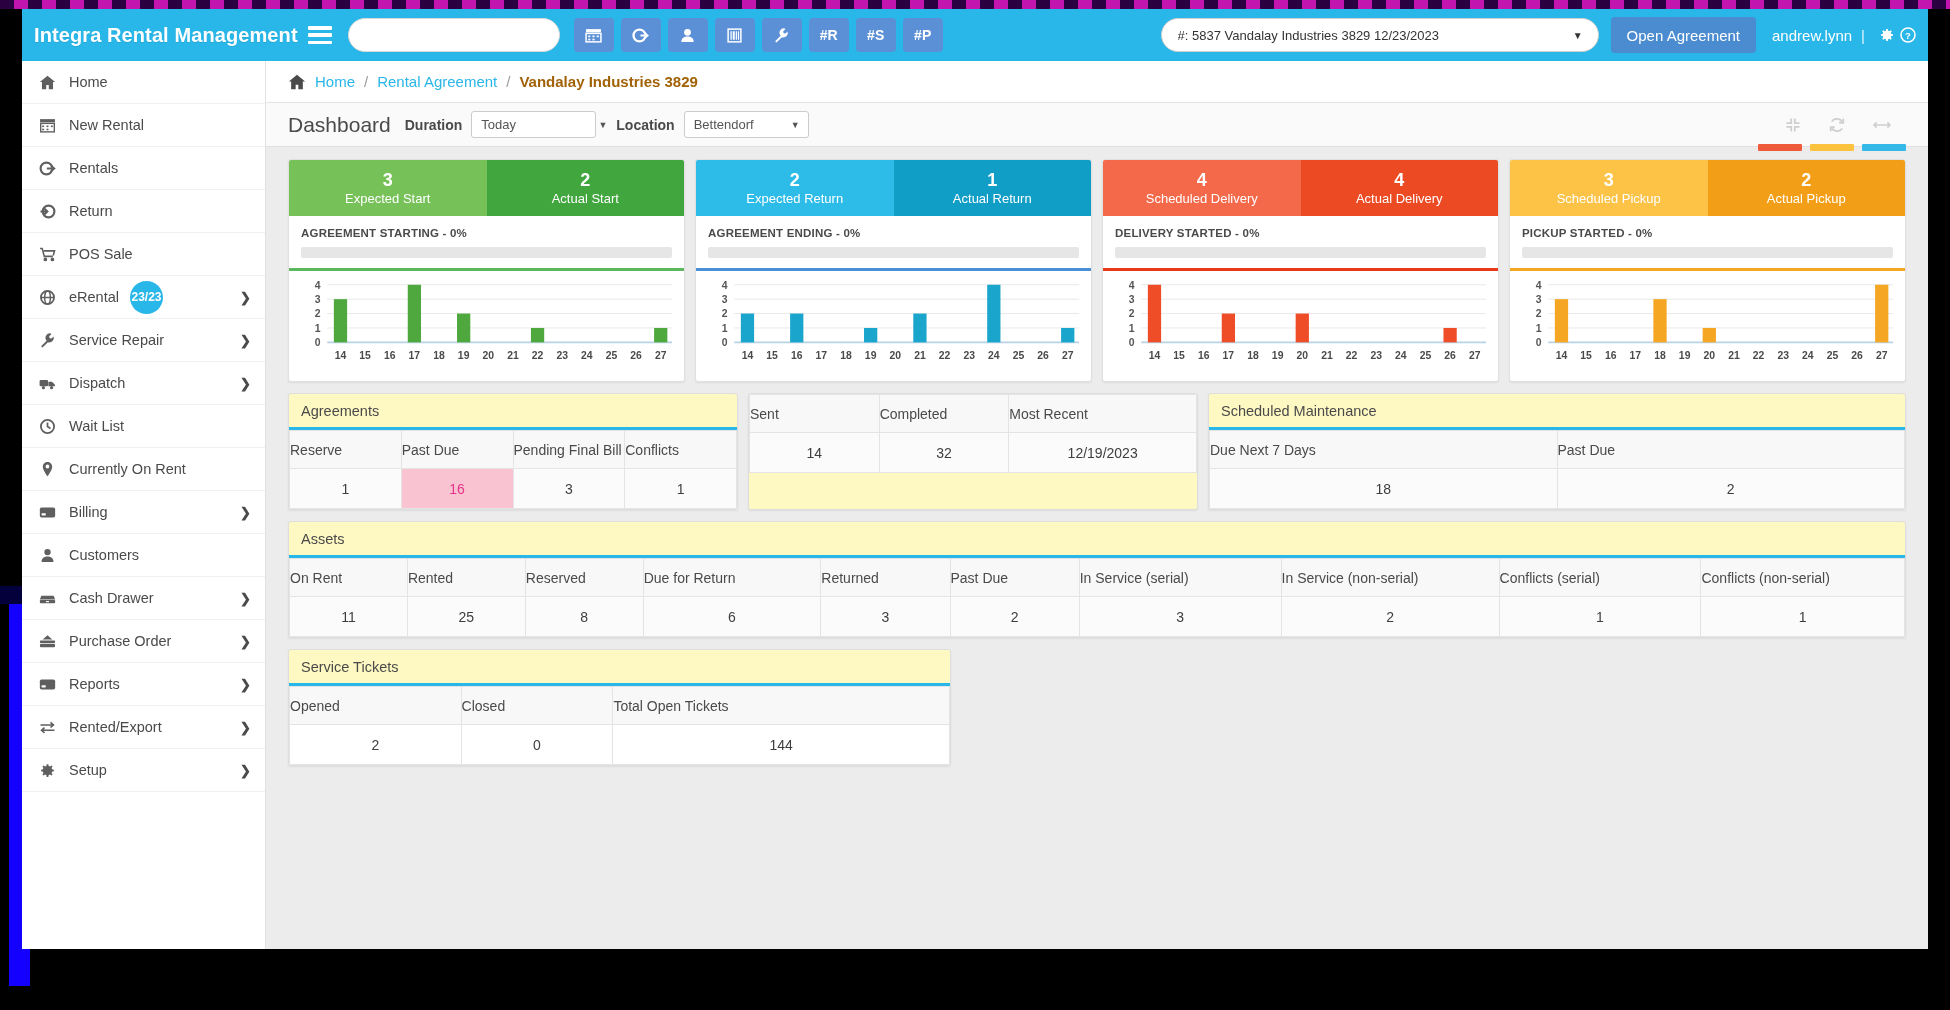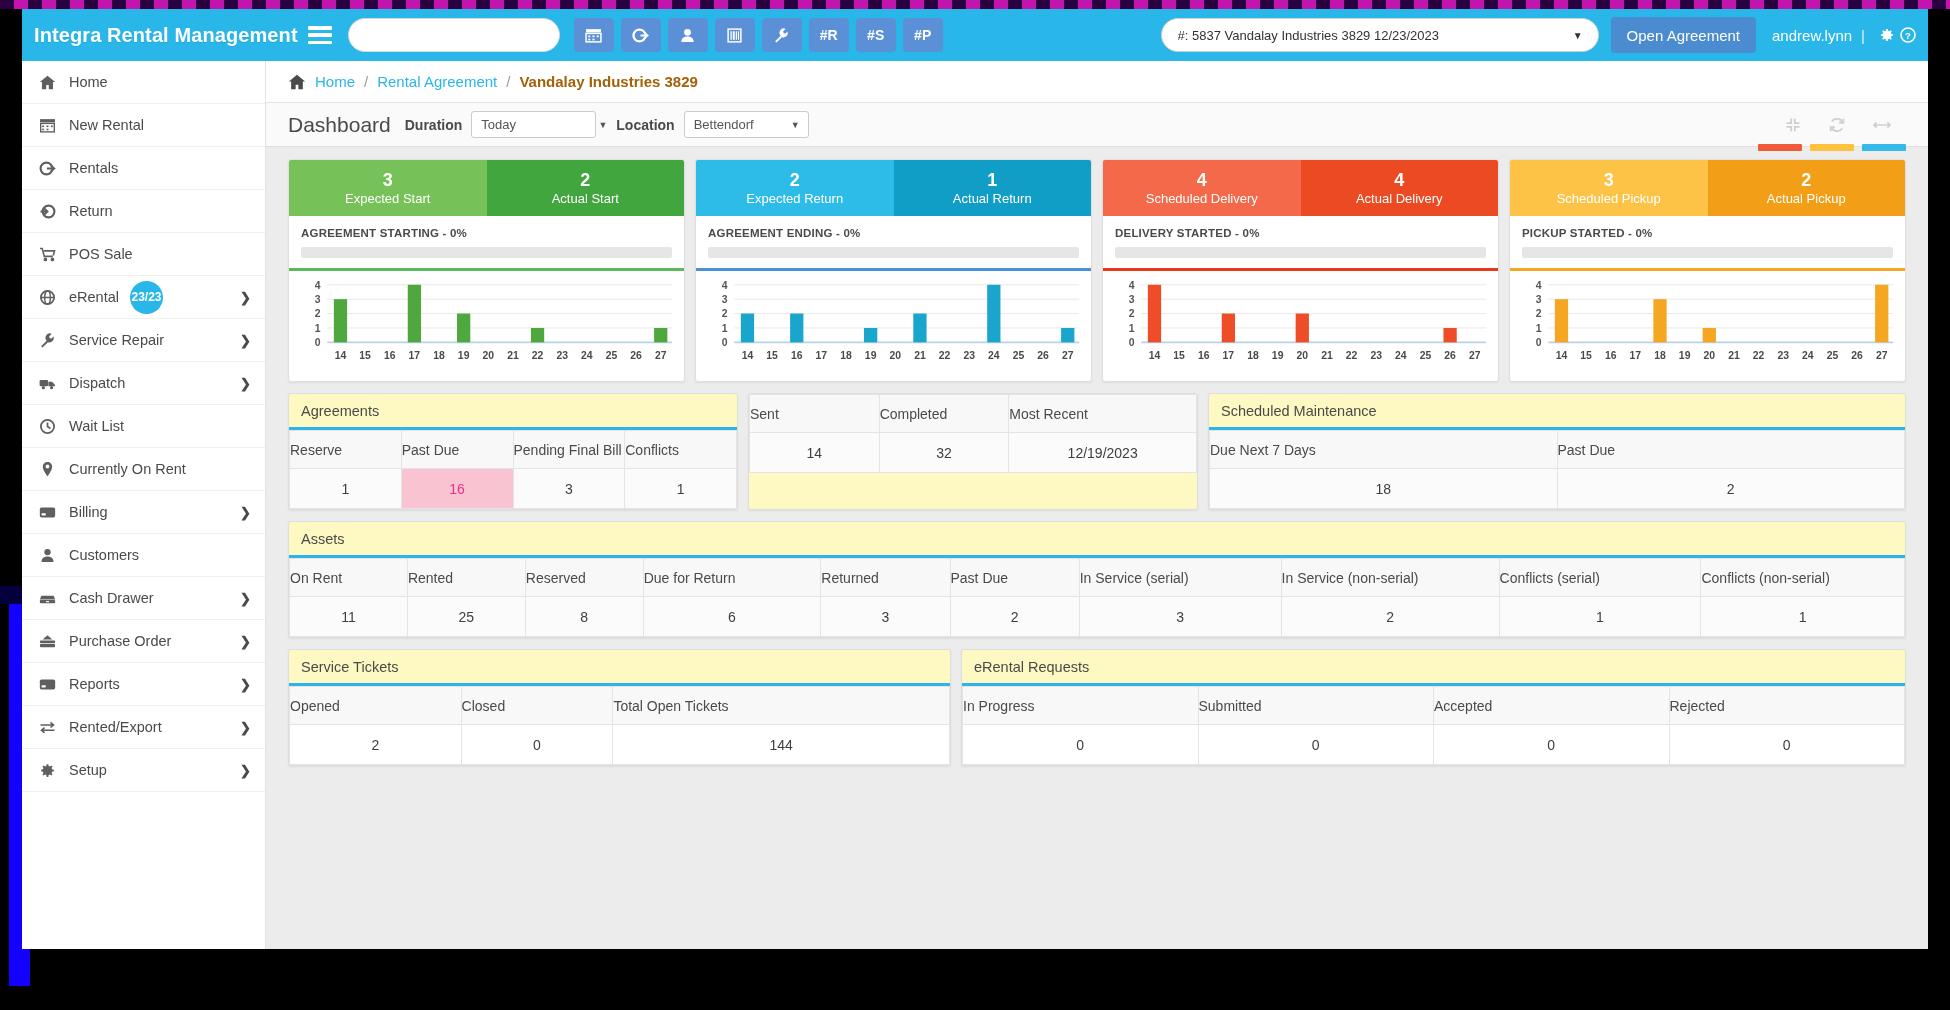--- a/index.html
+++ b/index.html
@@ -960,40 +960,19 @@
                 <tbody>
                     <tr>
                   <td style="background:#fff">2</td>
                   <td style="background:#fff">0</td>
                   <td style="background:#fff">144</td>
                 </tr>
                   </tbody>
               </table>
             </div>
 
-            <div class="panel p-erental">
-              <div class="panel-title">eRental Requests</div>
-              <table class="grid">
-                <thead>
-                    <tr>
-                  <th>In Progress</th>
-                  <th>Submitted</th>
-                  <th>Accepted</th>
-                  <th>Rejected</th>
-                </tr>
-                  </thead>
-                <tbody>
-                    <tr>
-                  <td style="background:#fff">0</td>
-                  <td style="background:#fff">0</td>
-                  <td style="background:#fff">0</td>
-                  <td style="background:#fff">0</td>
-                </tr>
-                  </tbody>
-              </table>
-            </div>
           </div>
 
         </div>
       </main>
     </div>
   </div>
 </div>
 
 </body></html>

